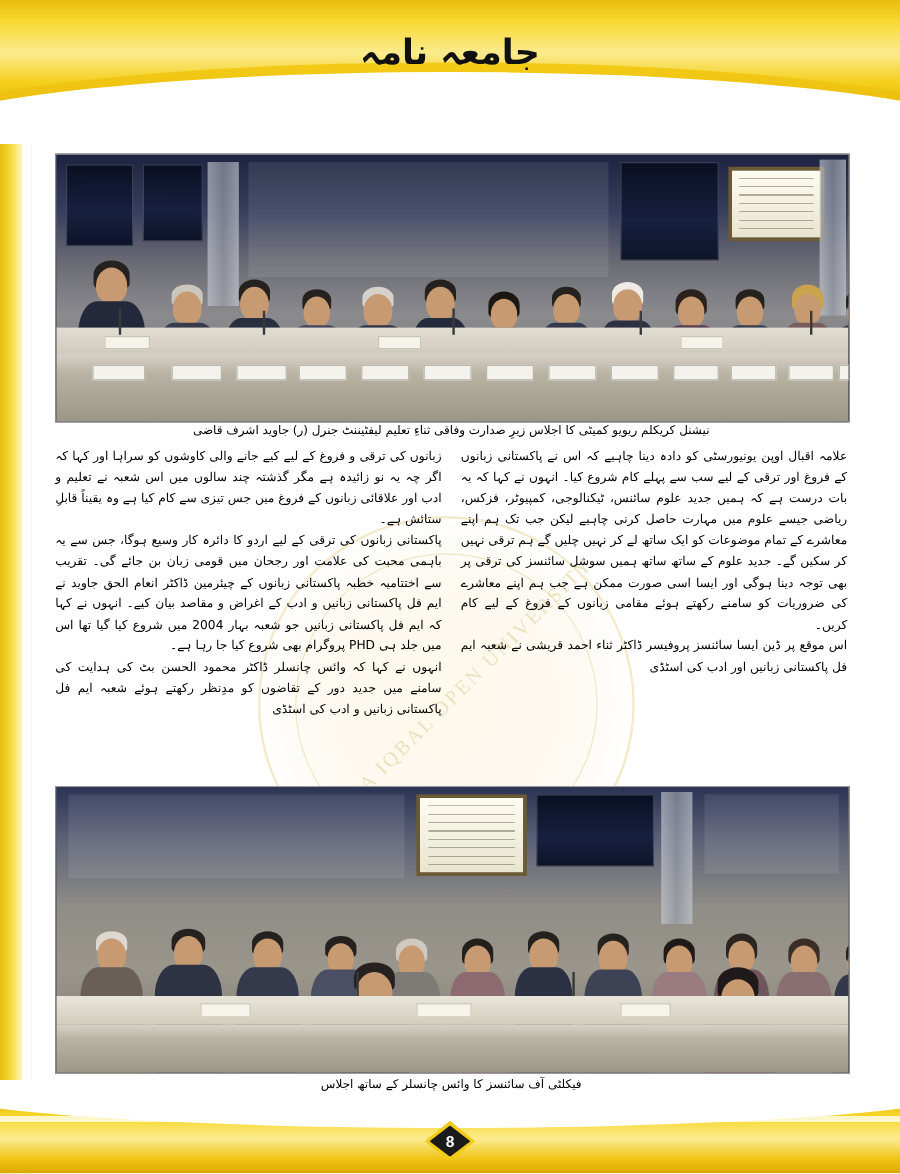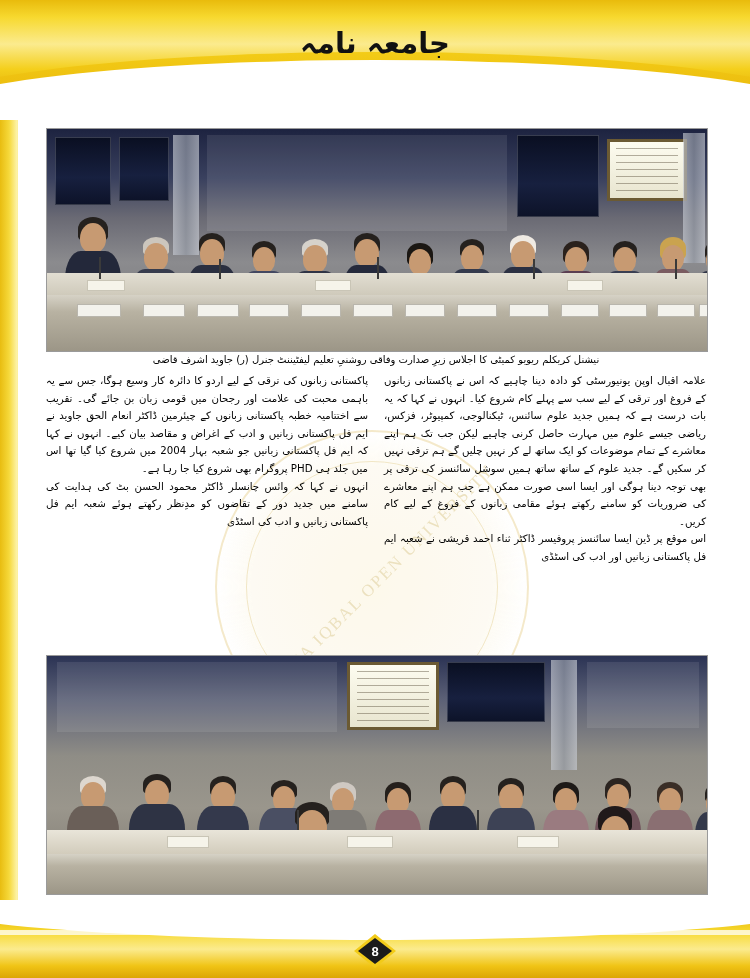--- a/index.html
+++ b/index.html
@@ -418,28 +418,29 @@
     <div class="mic" style="left:172px; bottom:72px; height:20px;"></div>
     <div class="mic" style="left:330px; bottom:72px; height:22px;"></div>
     <div class="mic" style="left:486px; bottom:72px; height:20px;"></div>
     <div class="mic" style="left:628px; bottom:72px; height:20px;"></div>
 
     <div class="papers" style="left:40px; bottom:60px; width:36px; height:9px;"></div>
     <div class="papers" style="left:268px; bottom:60px; width:34px; height:9px;"></div>
     <div class="papers" style="left:520px; bottom:60px; width:34px; height:9px;"></div>
   </div>
 
-  <div class="caption" id="caption-top">نیشنل کریکلم ریویو کمیٹی کا اجلاس زیرِ صدارت وفاقی روشنیِ تعلیم لیفٹیننٹ جنرل (ر) جاوید اشرف قاضی</div>
+  <div class="caption" id="caption-top">نیشنل کریکلم ریویو کمیٹی کا اجلاس زیرِ صدارت وفاقی ثناءِ تعلیم لیفٹیننٹ جنرل (ر) جاوید اشرف قاضی</div>
 
   <div class="text-area">
     <div class="col">
       <div>علامہ اقبال اوپن یونیورسٹی کو دادہ دینا چاہیے کہ اس نے پاکستانی زبانوں کے فروغ اور ترقی کے لیے سب سے پہلے کام شروع کیا۔ انہوں نے کہا کہ یہ بات درست ہے کہ ہمیں جدید علوم سائنس، ٹیکنالوجی، کمپیوٹر، فزکس، ریاضی جیسے علوم میں مہارت حاصل کرنی چاہیے لیکن جب تک ہم اپنے معاشرے کے تمام موضوعات کو ایک ساتھ لے کر نہیں چلیں گے ہم ترقی نہیں کر سکیں گے۔ جدید علوم کے ساتھ ساتھ ہمیں سوشل سائنسز کی ترقی پر بھی توجہ دینا ہوگی اور ایسا اسی صورت ممکن ہے جب ہم اپنے معاشرے کی ضروریات کو سامنے رکھتے ہوئے مقامی زبانوں کے فروغ کے لیے کام کریں۔</div>
       <div>اس موقع پر ڈین ایسا سائنسز پروفیسر ڈاکٹر ثناء احمد قریشی نے شعبہ ایم فل پاکستانی زبانیں اور ادب کی اسٹڈی</div>
     </div>
     <div class="col">
+      <div>زبانوں کی ترقی و فروغ کے لیے کیے جانے والی کاوشوں کو سراہا اور کہا کہ اگر چہ یہ نو زائیدہ ہے مگر گذشتہ چند سالوں میں اس شعبہ نے تعلیم و ادب اور علاقائی زبانوں کے فروغ میں جس تیزی سے کام کیا ہے وہ یقیناً قابلِ ستائش ہے۔</div>
       <div>پاکستانی زبانوں کی ترقی کے لیے اردو کا دائرہ کار وسیع ہوگا، جس سے یہ باہمی محبت کی علامت اور رجحان میں قومی زبان بن جائے گی۔ تقریب سے اختتامیہ خطبہ پاکستانی زبانوں کے چیئرمین ڈاکٹر انعام الحق جاوید نے ایم فل پاکستانی زبانیں و ادب کے اغراض و مقاصد بیان کیے۔ انہوں نے کہا کہ ایم فل پاکستانی زبانیں جو شعبہ بہار 2004 میں شروع کیا گیا تھا اس میں جلد ہی PHD پروگرام بھی شروع کیا جا رہا ہے۔</div>
       <div>انہوں نے کہا کہ وائس چانسلر ڈاکٹر محمود الحسن بٹ کی ہدایت کی سامنے میں جدید دور کے تقاضوں کو مدِنظر رکھتے ہوئے شعبہ ایم فل پاکستانی زبانیں و ادب کی اسٹڈی</div>
     </div>
   </div>
 
   <div class="photo" id="photo-bottom">
     <div class="room-bg" style="background: linear-gradient(to bottom,#2b3354 0%, #5b6076 18%, #8f8d86 42%, #9a968c 64%, #7b766e 100%);"></div>
 
     <div class="wall-panel" style="left:10px; top:6px; width:280px; height:70px;"></div>
     <div class="board" style="left:300px; top:6px; width:86px; height:62px;">
@@ -524,20 +525,21 @@
     <div class="table-cloth" style="bottom:40px; height:24px; background:linear-gradient(to bottom,#e9e5d9 0%,#d2ccbc 100%);"></div>
     <div class="table-front" style="height:40px;"></div>
 
     <div class="papers" style="left:120px; bottom:46px; width:40px; height:10px;"></div>
     <div class="papers" style="left:300px; bottom:46px; width:44px; height:10px;"></div>
     <div class="papers" style="left:470px; bottom:46px; width:40px; height:10px;"></div>
     <div class="mic" style="left:250px; bottom:64px; height:20px;"></div>
     <div class="mic" style="left:430px; bottom:64px; height:20px;"></div>
   </div>
 
+  <div class="caption" id="caption-bottom">فیکلٹی آف سائنسز کا وائس چانسلر کے ساتھ اجلاس</div>
 
   <div class="footer-band"></div>
   <div class="footer-curve"></div>
   <div class="footer-stripe"></div>
   <div class="page-number-diamond-outline"></div>
   <div class="page-number">8</div>
 
 </div>
 
 </body></html>

